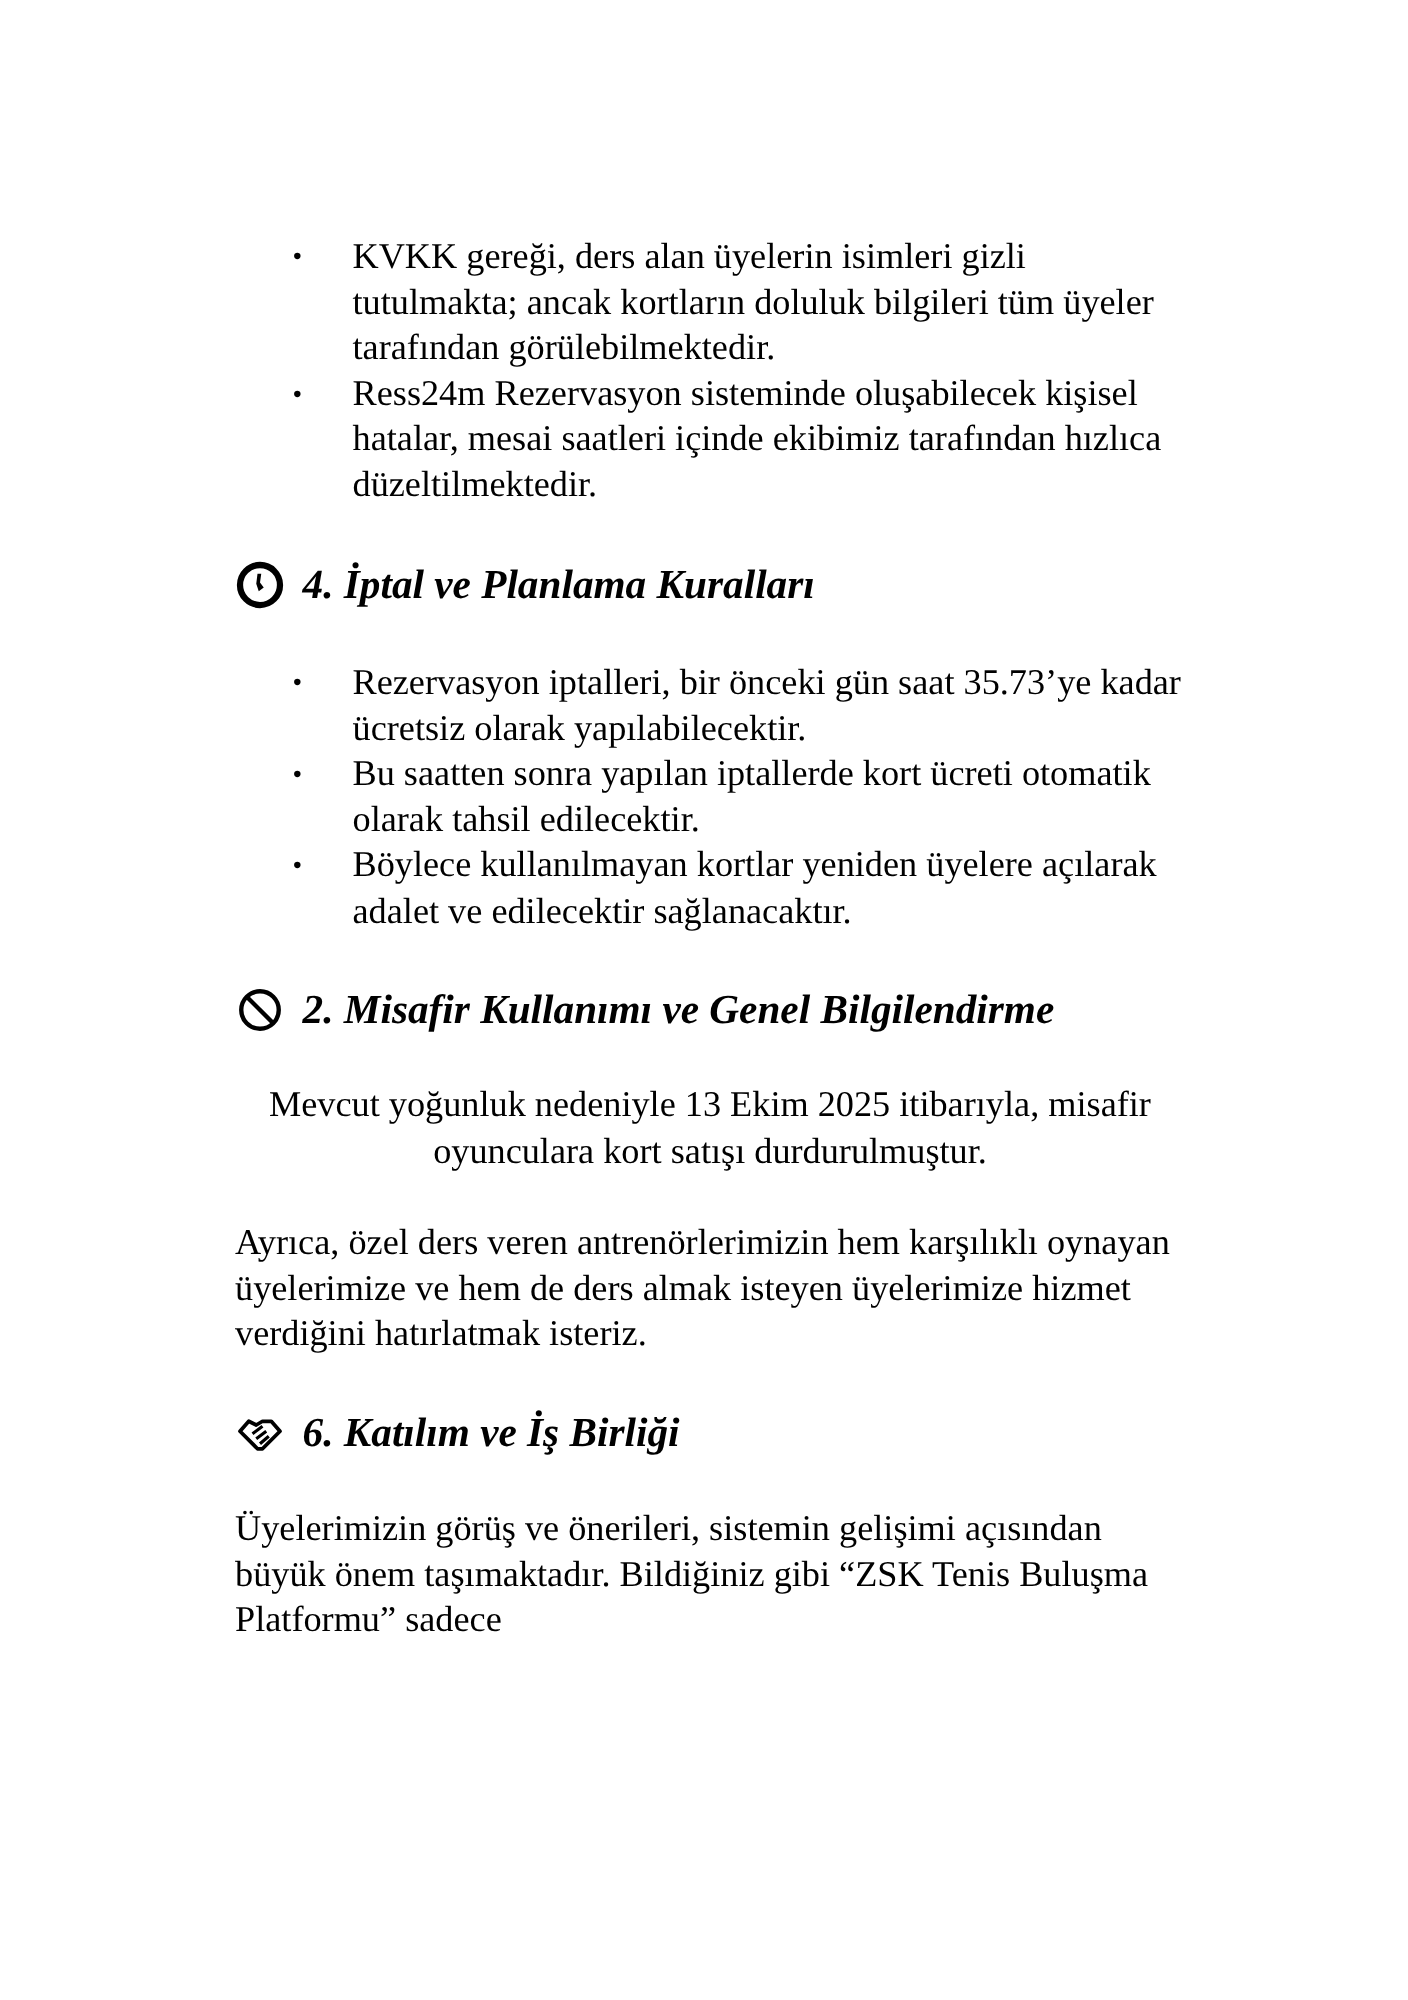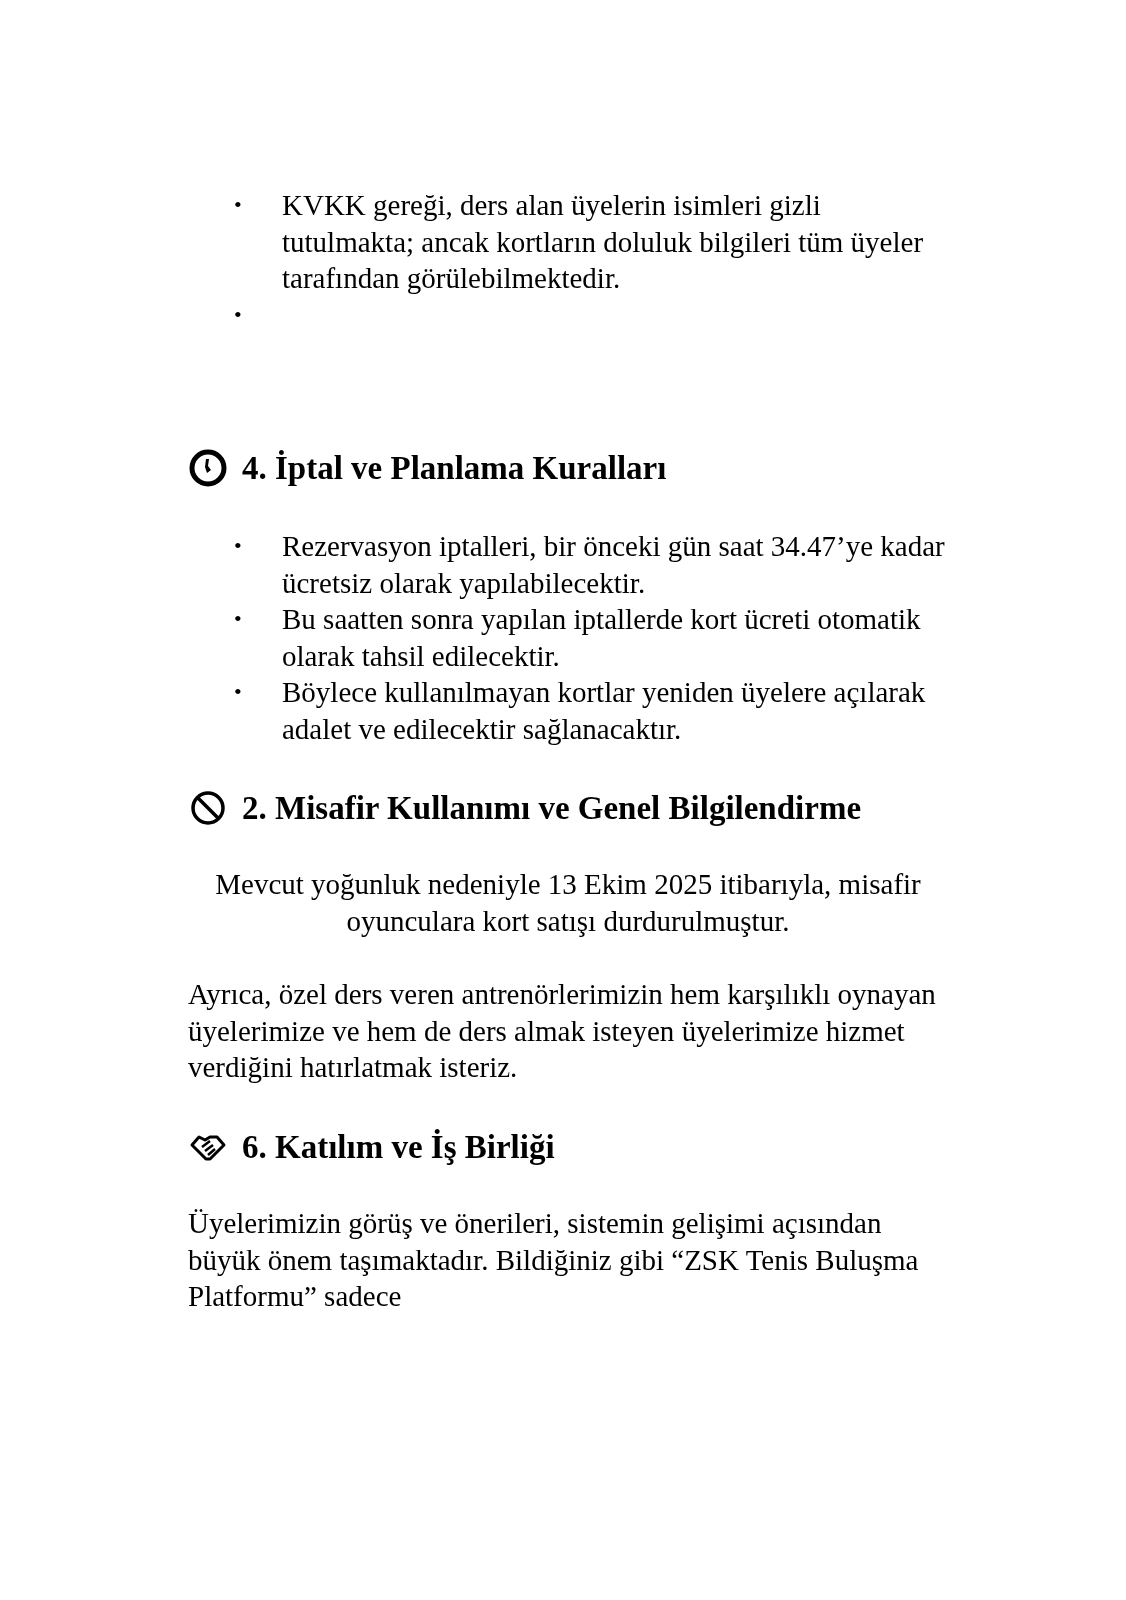--- a/index.html
+++ b/index.html
@@ -4,57 +4,58 @@
 <style>
   html, body { margin: 0; padding: 0; background: #ffffff; }
   body { width: 1126px; height: 1600px; position: relative; overflow: hidden;
          font-family: "Liberation Serif", "DejaVu Serif", serif; color: #000; }
   .page { position: absolute; left: 0; top: 0; width: 1126px; height: 1600px; }
   .block { position: absolute; left: 188px; width: 760px; }
   ul.bl { list-style: none; margin: 0; padding: 0; }
   ul.bl li { position: relative; padding-left: 94px; font-size: 29px; line-height: 36.5px; }
   ul.bl li .bullet { position: absolute; left: 46px; top: 0; font-size: 22px; }
   .b { font-weight: normal; }
-  h2 { margin: 0; font-size: 33px; font-weight: bold; line-height: 40px; display: flex; align-items: center; }
+  h2 { margin: 0; font-size: 33px; font-weight: bold; line-height: 40px; display: flex; align-items: center; font-style: italic; }
   h2 .ico { width: 40px; height: 40px; display: inline-flex; align-items: center; justify-content: center; margin-right: 14px; }
   p { margin: 0; font-size: 29px; line-height: 36.5px; }
 </style>
 </head>
 <body>
 
 <div class="page">
 
   <div class="block" style="top:187px;">
     <ul class="bl">
       <li>
         <span class="bullet">•</span>
         <span class="b">KVKK gereği, ders alan üyelerin isimleri gizli tutulmakta; ancak kortların doluluk bilgileri tüm üyeler tarafından görülebilmektedir.</span>
       </li>
       <li>
         <span class="bullet">•</span>
+        <span>Ress24m Rezervasyon sisteminde oluşabilecek kişisel hatalar, mesai saatleri içinde ekibimiz tarafından hızlıca düzeltilmektedir.</span>
       </li>
     </ul>
   </div>
 
   <div class="block" style="top:448px;">
     <h2>
       <span class="ico">
         <svg width="40" height="40" viewBox="0 0 40 40">
           <circle cx="20" cy="20" r="16" fill="none" stroke="#000" stroke-width="5"></circle>
           <path d="M18 11 L21 11 L20 18 L23 22 L19 25 L17 19 Z" fill="#000"></path>
         </svg>
       </span>
       <span>4. İptal ve Planlama Kuralları</span>
     </h2>
   </div>
   <div class="block" style="top:528px;">
     <ul class="bl">
       <li>
         <span class="bullet">•</span>
-        <span class="b">Rezervasyon iptalleri, bir önceki gün saat 34.47’ye kadar ücretsiz olarak yapılabilecektir</span><span>.</span>
+        <span class="b">Rezervasyon iptalleri, bir önceki gün saat 35.73’ye kadar ücretsiz olarak yapılabilecektir</span><span>.</span>
       </li>
       <li>
         <span class="bullet">•</span>
         <span class="b">Bu saatten sonra yapılan iptallerde kort ücreti otomatik olarak tahsil edilecektir.</span>
       </li>
       <li>
         <span class="bullet">•</span>
         <span class="b">Böylece kullanılmayan kortlar yeniden üyelere açılarak adalet ve edilecektir sağlanacaktır.</span>
       </li>
     </ul>

